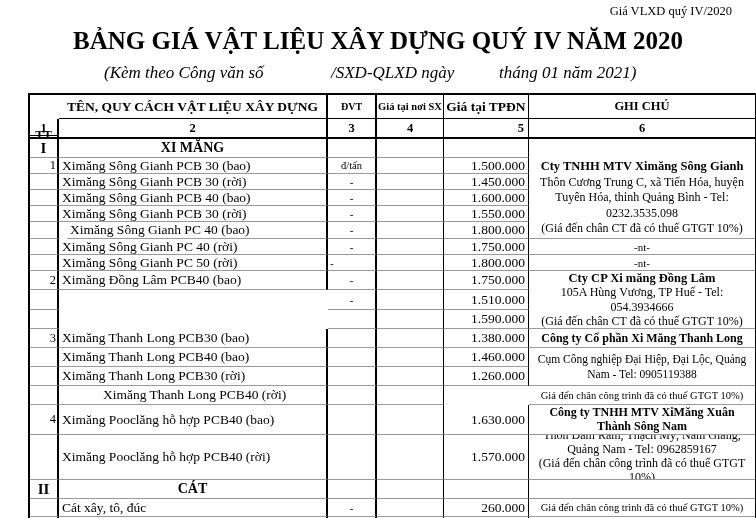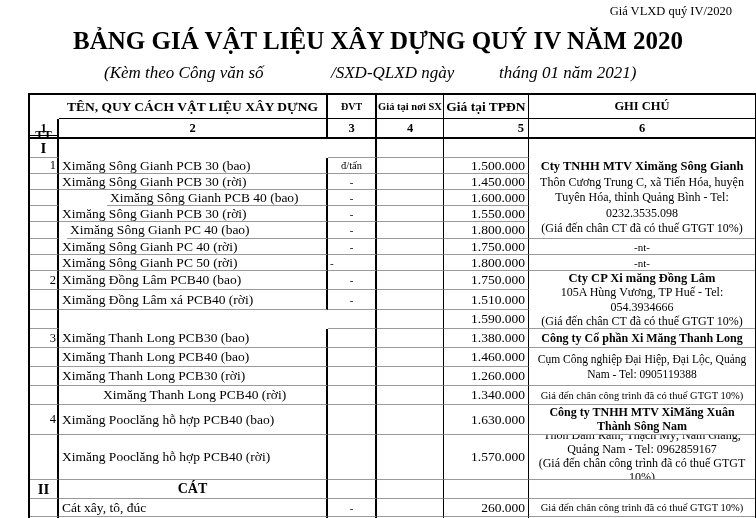--- a/index.html
+++ b/index.html
@@ -101,20 +101,23 @@
     </div>
     <div class="cell nc nc-right" style="grid-area: 2 / 5;">
       <span class="txt">5</span>
     </div>
     <div class="cell nc lastcol" style="grid-area: 2 / 6;">
       <span class="txt">6</span>
     </div>
     <div class="cell sec-tt vthick" style="grid-area: 3 / 1;">
       <span class="txt">I</span>
     </div>
+    <div class="cell sec-nm vthick" style="grid-area: 3 / 2;">
+      <span class="txt">XI MĂNG</span>
+    </div>
     <div class="cell dv vthick" style="grid-area: 3 / 3;"></div>
     <div class="cell sx" style="grid-area: 3 / 4;"></div>
     <div class="cell pr" style="grid-area: 3 / 5;"></div>
     <div class="cell tt vthick" style="grid-area: 4 / 1;">
       <span class="txt">1</span>
     </div>
     <div class="cell nm vthick" style="grid-area: 4 / 2;">
       <span class="txt">Ximăng Sông Gianh PCB 30 (bao)</span>
     </div>
     <div class="cell dv dv-unit vthick" style="grid-area: 4 / 3;">
@@ -129,21 +132,21 @@
       <span class="txt">Ximăng Sông Gianh PCB 30 (rời)</span>
     </div>
     <div class="cell dv vthick" style="grid-area: 5 / 3;">
       <span class="txt">-</span>
     </div>
     <div class="cell sx" style="grid-area: 5 / 4;"></div>
     <div class="cell pr" style="grid-area: 5 / 5;">
       <span class="txt">1.450.000</span>
     </div>
     <div class="cell tt vthick" style="grid-area: 6 / 1;"></div>
-    <div class="cell nm vthick" style="grid-area: 6 / 2; margin-left: 48px;">
+    <div class="cell nm vthick" style="grid-area: 6 / 2;">
       <span class="txt">Ximăng Sông Gianh PCB 40 (bao)</span>
     </div>
     <div class="cell dv vthick" style="grid-area: 6 / 3;">
       <span class="txt">-</span>
     </div>
     <div class="cell sx" style="grid-area: 6 / 4;"></div>
     <div class="cell pr" style="grid-area: 6 / 5;">
       <span class="txt">1.600.000</span>
     </div>
     <div class="cell tt vthick" style="grid-area: 7 / 1;"></div>
@@ -197,23 +200,20 @@
       <span class="txt">Ximăng Đồng Lâm PCB40 (bao)</span>
     </div>
     <div class="cell dv vthick" style="grid-area: 11 / 3;">
       <span class="txt">-</span>
     </div>
     <div class="cell sx" style="grid-area: 11 / 4;"></div>
     <div class="cell pr" style="grid-area: 11 / 5;">
       <span class="txt">1.750.000</span>
     </div>
     <div class="cell tt vthick" style="grid-area: 12 / 1;"></div>
-    <div class="cell nm vthick" style="grid-area: 12 / 2;">
-      <span class="txt">Ximăng Đồng Lâm xá PCB40 (rời)</span>
-    </div>
     <div class="cell dv vthick" style="grid-area: 12 / 3;">
       <span class="txt">-</span>
     </div>
     <div class="cell sx" style="grid-area: 12 / 4;"></div>
     <div class="cell pr" style="grid-area: 12 / 5;">
       <span class="txt">1.510.000</span>
     </div>
     <div class="cell tt vthick" style="grid-area: 13 / 1;"></div>
     <div class="cell dv vthick" style="grid-area: 13 / 3;"></div>
     <div class="cell sx" style="grid-area: 13 / 4;"></div>
@@ -248,23 +248,20 @@
     <div class="cell sx" style="grid-area: 16 / 4;"></div>
     <div class="cell pr" style="grid-area: 16 / 5;">
       <span class="txt">1.260.000</span>
     </div>
     <div class="cell tt vthick" style="grid-area: 17 / 1;"></div>
     <div class="cell nm vthick" style="grid-area: 17 / 2; padding-left: 44px;">
       <span class="txt">Ximăng Thanh Long PCB40 (rời)</span>
     </div>
     <div class="cell dv vthick" style="grid-area: 17 / 3;"></div>
     <div class="cell sx" style="grid-area: 17 / 4;"></div>
-    <div class="cell pr" style="grid-area: 17 / 5;">
-      <span class="txt">1.340.000</span>
-    </div>
     <div class="cell tt vthick" style="grid-area: 18 / 1;">
       <span class="txt">4</span>
     </div>
     <div class="cell nm vthick" style="grid-area: 18 / 2;">
       <span class="txt">Ximăng Pooclăng hỗ hợp PCB40 (bao)</span>
     </div>
     <div class="cell dv vthick" style="grid-area: 18 / 3;"></div>
     <div class="cell sx" style="grid-area: 18 / 4;"></div>
     <div class="cell pr" style="grid-area: 18 / 5;">
       <span class="txt">1.630.000</span>

